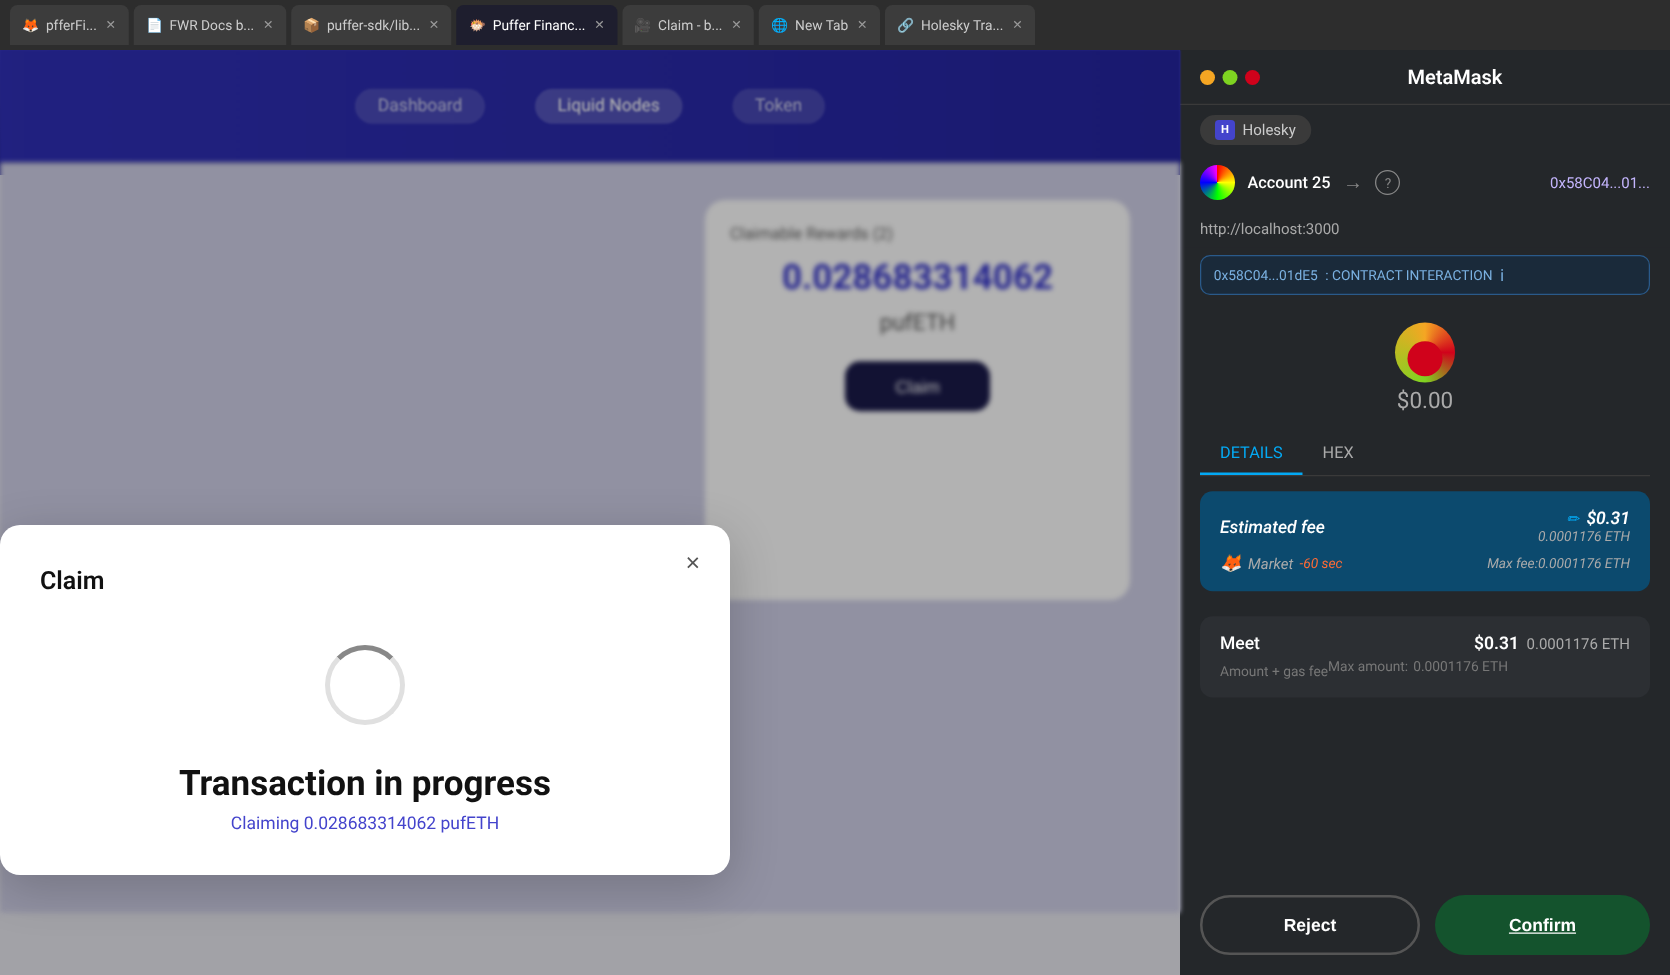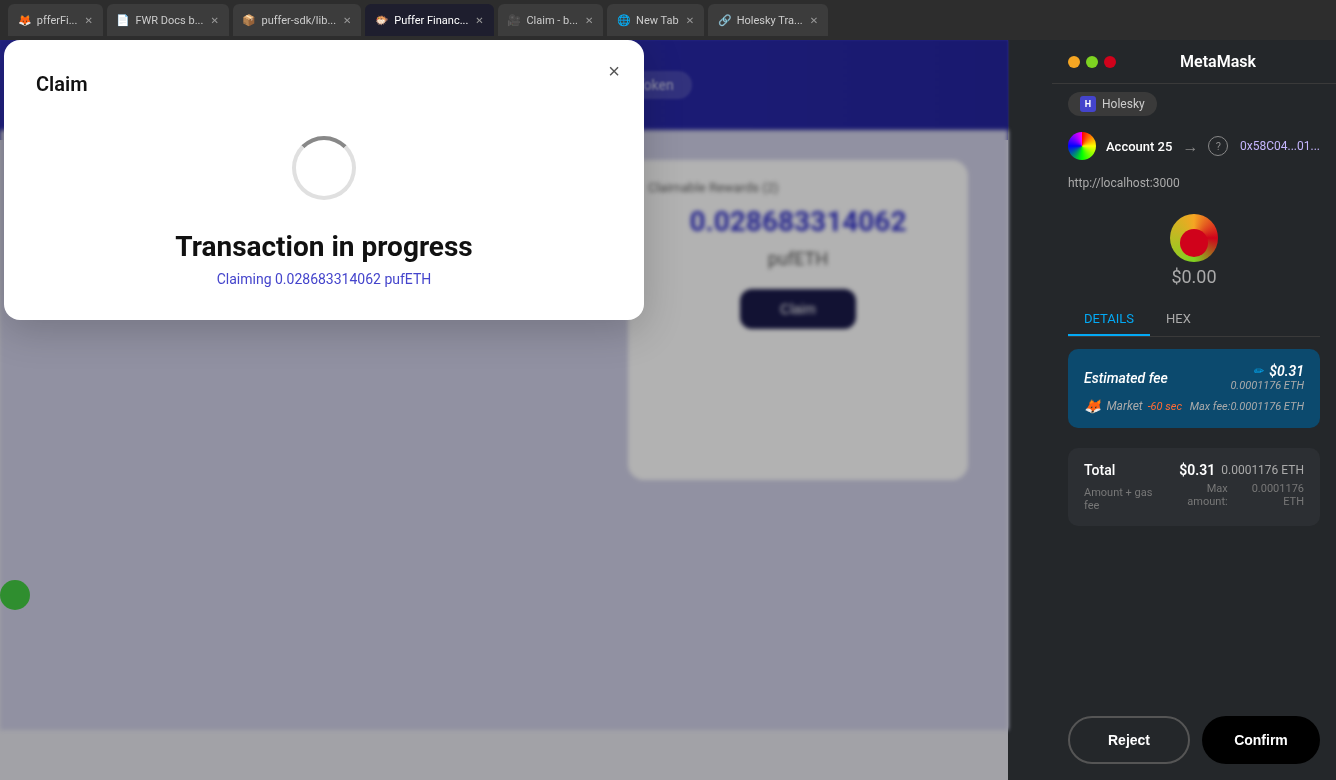--- a/index.html
+++ b/index.html
@@ -151,22 +151,23 @@
 
     
     .modal-overlay {
       position: absolute;
       top: 0;
       left: 0;
       right: 0;
       bottom: 0;
       background: rgba(0,0,0,0.3);
       display: flex;
-      align-items: flex-start;
+      align-items: flex-end;
       justify-content: center;
+      padding-bottom: 80px;
       padding-right: 360px;
     }
 
     .modal {
       background: white;
       border-radius: 16px;
       width: 640px;
       padding: 32px;
       display: flex;
       flex-direction: column;
@@ -225,28 +226,27 @@
     .modal-subtitle {
       font-size: 14px;
       color: #4444cc;
       text-align: center;
       width: 100%;
       margin-top: 8px;
     }
 
     
     .metamask-panel {
-      width: 328px;
+      width: 392px;
       background: #24272a;
       color: white;
       flex-shrink: 0;
       display: flex;
       flex-direction: column;
       overflow: hidden;
-      padding-left: 44px;
     }
 
     .mm-header {
       display: flex;
       align-items: center;
       justify-content: space-between;
       padding: 12px 16px;
       border-bottom: 1px solid #3a3a3a;
     }
 
@@ -553,28 +553,29 @@
       color: white;
       border-radius: 30px;
       padding: 14px;
       font-size: 14px;
       font-weight: 600;
       cursor: pointer;
     }
 
     .btn-confirm {
       flex: 1;
-      background: #000000;
+      background: #14532d;
       border: none;
       color: white;
       border-radius: 30px;
       padding: 14px;
       font-size: 14px;
       font-weight: 600;
       cursor: pointer;
+      text-decoration: underline;
     }
   </style>
 </head>
 <body>
 
 <div class="browser-chrome">
   <div class="tab">
     <span>🦊</span>
     <span>pfferFi...</span>
     <span class="tab-close">✕</span>
@@ -667,20 +668,25 @@
     <div class="mm-account-bar">
       <div class="mm-avatar"></div>
       <span class="mm-account-name">Account 25</span>
       <span class="mm-arrow">→</span>
       <div class="mm-question">?</div>
       <span class="mm-address">0x58C04...01...</span>
     </div>
 
     <div class="mm-origin">http://localhost:3000</div>
 
+    <div class="mm-contract-bar">
+      <span>0x58C04...01dE5</span>
+      <span>: CONTRACT INTERACTION</span>
+      <span class="contract-info-icon">ℹ</span>
+    </div>
 
     <div class="mm-token-display">
       <div class="mm-token-icon">
         <div class="mm-token-inner"></div>
       </div>
       <div class="mm-price">$0.00</div>
     </div>
 
     <div class="mm-tabs">
       <div class="mm-tab active">DETAILS</div>
@@ -706,21 +712,21 @@
         </div>
         <div style="display:flex;align-items:center;gap:0">
           <span class="max-fee">Max fee:</span>
           <span class="max-fee">0.0001176 ETH</span>
         </div>
       </div>
     </div>
 
     <div class="mm-total-section">
       <div class="total-row">
-        <span class="total-label">Total</span>
+        <span class="total-label">Meet</span>
         <div class="total-amounts">
           <span class="total-usd">$0.31</span>
           <span class="total-eth">0.0001176 ETH</span>
         </div>
       </div>
       <div style="display:flex;margin-top:4px">
         <span class="total-sub">Amount + gas fee</span>
         <div style="display:flex;gap:4px">
           <span class="total-max">Max amount:</span>
           <span class="total-max">0.0001176 ETH</span>

